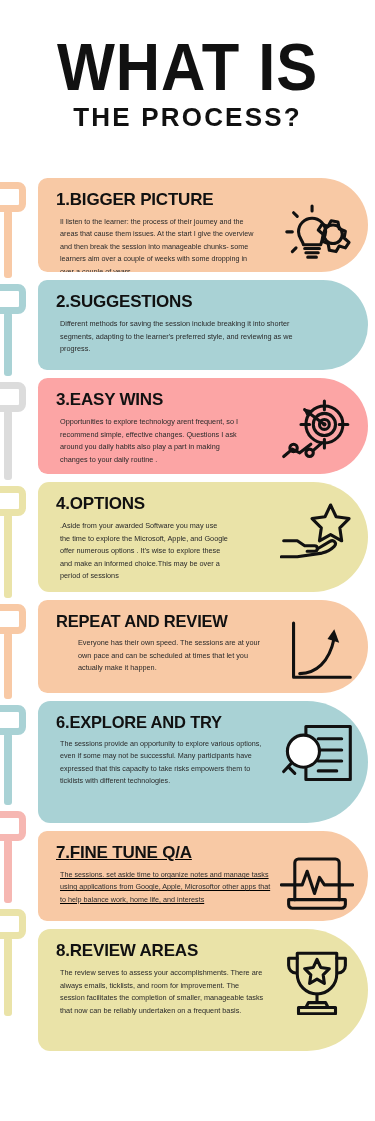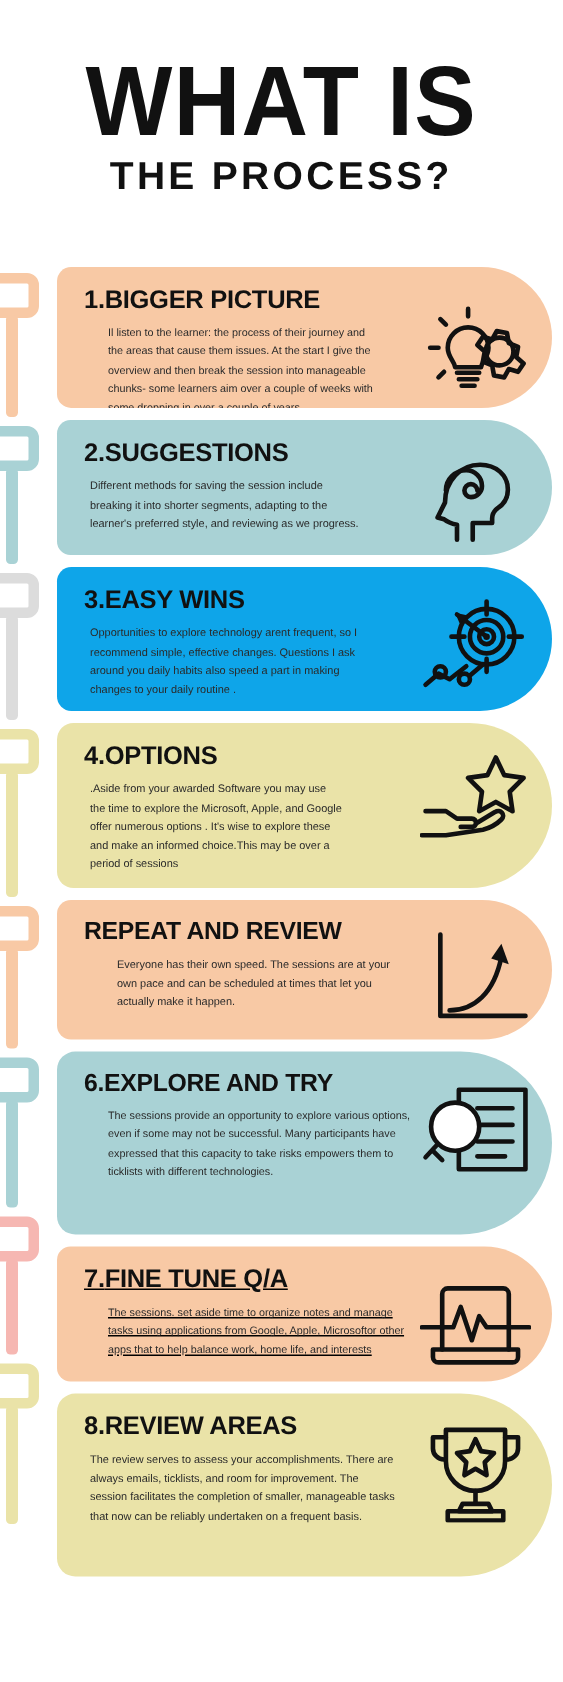--- a/index.html
+++ b/index.html
@@ -131,30 +131,30 @@
   .card-icon svg {
     width: 100%;
     height: 100%;
     display: block;
   }
   .ico { fill: none; stroke: #111111; stroke-width: 5; stroke-linecap: round; stroke-linejoin: round; }
   .ico-f { fill: #111111; stroke: none; }
 
   
   .c1 { height: 94px; gap: 19px; }
-  .c2 { height: 90px; }
+  .c2 { height: 90px; flex-direction: column; }
   .c3 { height: 96px; }
   .c4 { height: 110px; }
   .c5 { height: 93px; }
   .c6 { height: 122px; }
   .c7 { height: 90px; text-decoration: underline; }
   .c8 { height: 122px; }
 
   .c5 .card-title, .c6 .card-title { font-size: 16.5px; }
-  .c1 .card-body, .c6 .card-body, .c7 .card-body { font-size: 7.2px; margin-left: 12px; }
+  .c1 .card-body, .c6 .card-body, .c7 .card-body { font-size: 7.2px; }
   .c5 .card-body { padding-left: 22px; }
   .c2 .card-body, .c3 .card-body { padding-right: 34px; }
   .c4 .card-body { padding-right: 26px; }
   .c8 .card-body { padding-right: 10px; }
 </style>
 </head>
 <body>
 
 <div id="header">
   <h1 id="title-main">WHAT IS</h1>
@@ -221,24 +221,24 @@
       <p class="card-body">Different methods for saving the session include breaking it into shorter segments, adapting to the learner's preferred style, and reviewing as we progress.</p>
     </div>
     <div class="card-icon">
       <svg viewBox="0 0 120 110">
         <path class="ico" d="M40 100V84c-9-2-14-6-14-6l-7-2 8-16c0-24 17-41 38-41 17 0 30 11 30 27 0 10-5 16-11 20-4 3-6 6-6 11v5H57v18"></path>
         <path class="ico" d="M62 47a7 7 0 1 0-7 7 12 12 0 0 0 12-12 17 17 0 0 0-17-17 22 22 0 0 0-22 22"></path>
       </svg>
     </div>
   </div>
 
-  <div class="card c3" style="background: #0ea5e9;">
+  <div class="card c3" style="background: #fca5a5;">
     <div class="card-text">
       <div class="card-title"><span class="num">3.</span><span>EASY WINS</span></div>
-      <p class="card-body">Opportunities to explore technology arent frequent, so I recommend simple, effective changes. Questions I ask around you daily habits also speed a part in making changes to your daily routine .</p>
+      <p class="card-body">Opportunities to explore technology arent frequent, so I recommend simple, effective changes. Questions I ask around you daily habits also play a part in making changes to your daily routine .</p>
     </div>
     <div class="card-icon">
       <svg viewBox="0 0 120 110">
         <circle class="ico" cx="72" cy="46" r="30"></circle>
         <circle class="ico" cx="72" cy="46" r="18"></circle>
         <circle class="ico" cx="72" cy="46" r="8"></circle>
         <circle class="ico-f" cx="72" cy="46" r="3.5"></circle>
         <path class="ico" d="M72 8v14M72 70v14M34 46h14M96 46h14"></path>
         <path class="ico" d="M72 46L40 22"></path>
         <path class="ico-f" d="M38 20l14 3-9 9z"></path>

